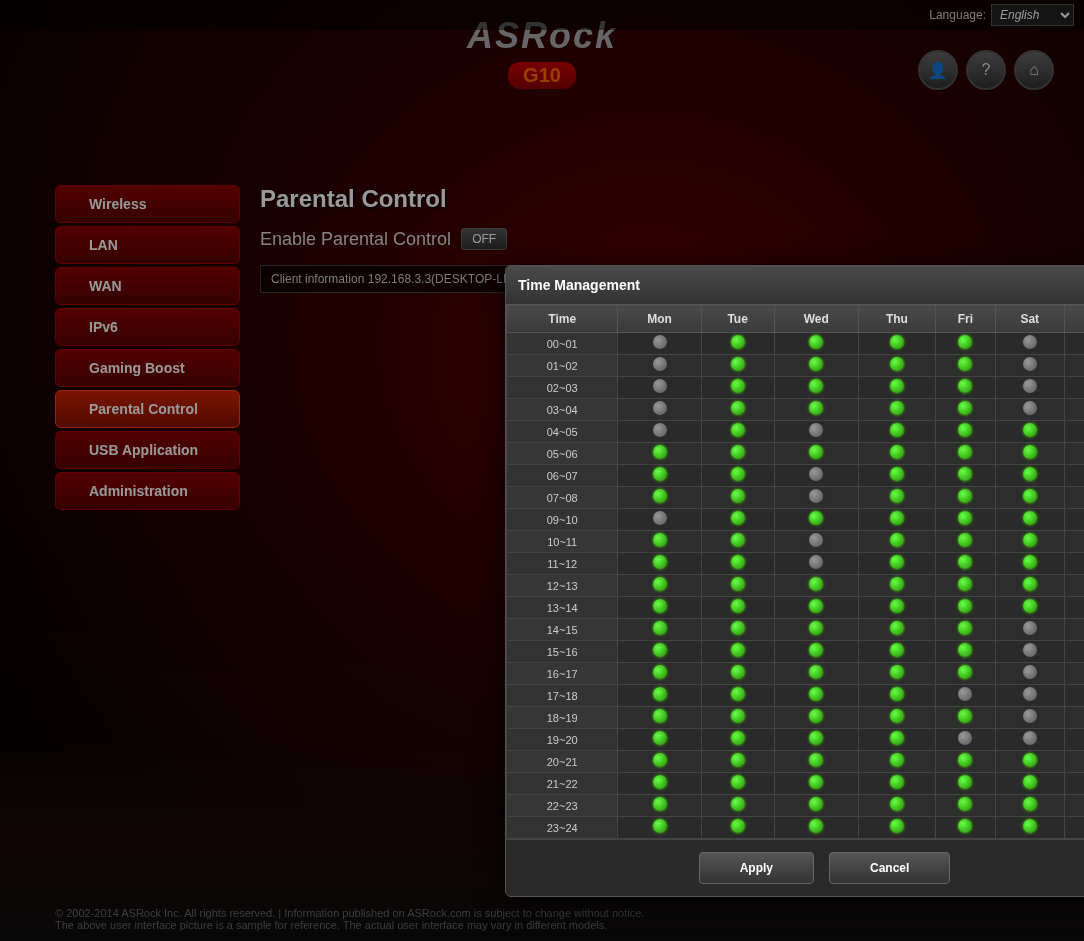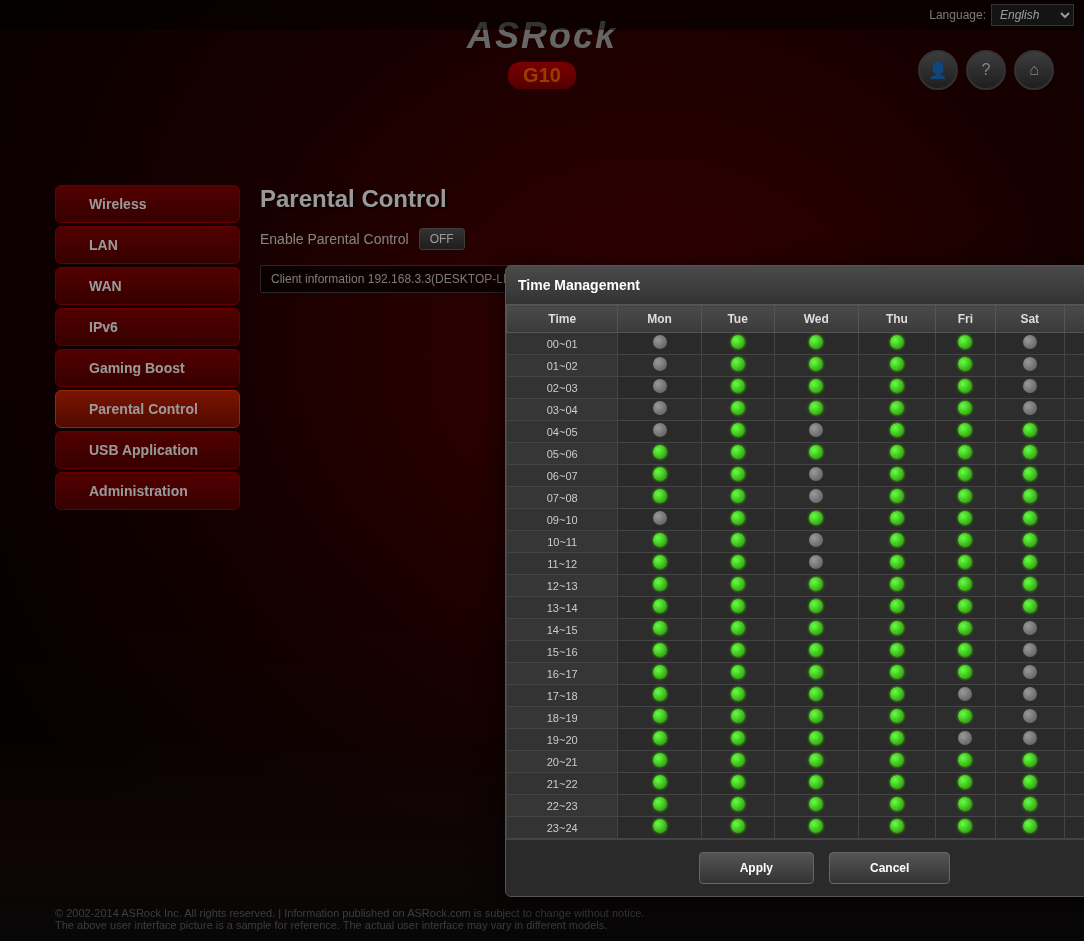--- a/index.html
+++ b/index.html
@@ -151,21 +151,21 @@
       text-shadow: 1px 1px 3px #000;
     }
     .enable-row {
       display: flex;
       align-items: center;
       gap: 10px;
       margin-bottom: 15px;
     }
     .enable-label {
       color: #ddd;
-      font-size: 14px;
+      font-size: 18px;
     }
     .toggle-btn {
       background: linear-gradient(180deg, #555, #333);
       color: #fff;
       border: 1px solid #666;
       border-radius: 3px;
       padding: 3px 10px;
       font-size: 12px;
       cursor: pointer;
     }

